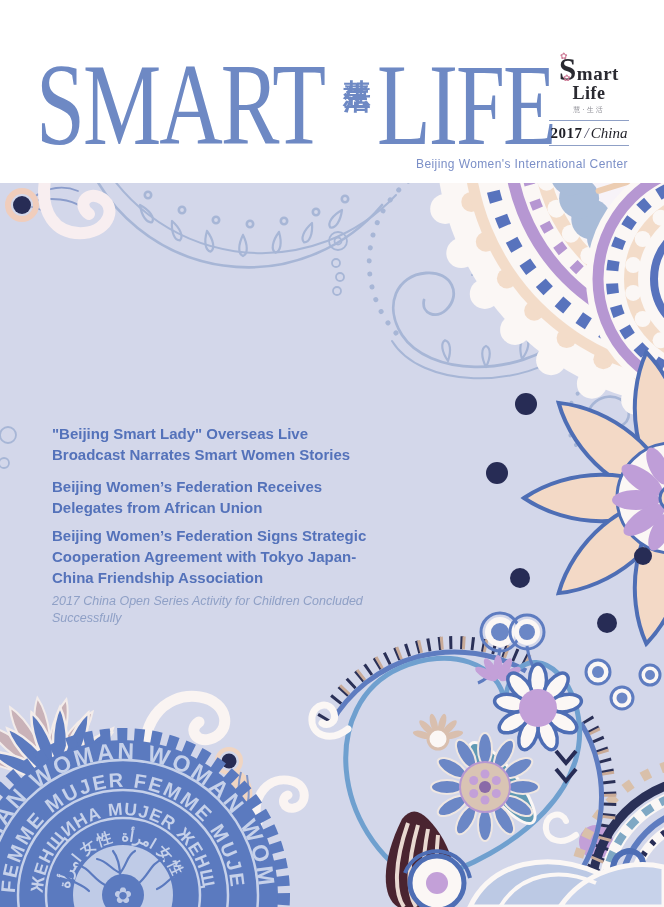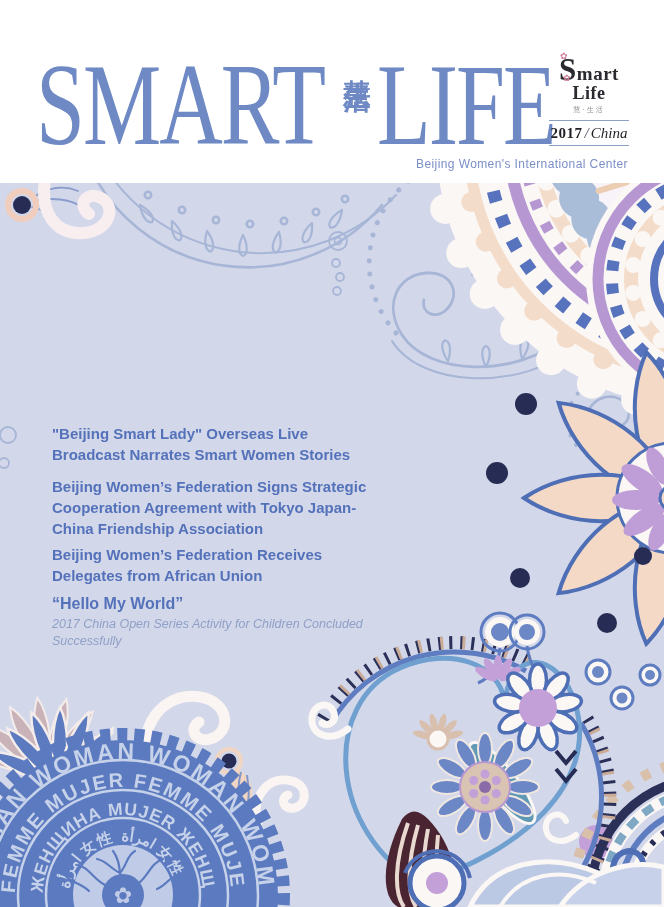--- a/index.html
+++ b/index.html
@@ -463,26 +463,25 @@
       <circle r="50" fill="#bfcbe7"></circle>
       <path d="M 0,-6 C -4,-20 -2,-34 -10,-44 M -3,-22 C -12,-26 -16,-34 -26,-36 M -3,-22 C 4,-30 4,-40 12,-44 M -18,-10 C -30,-16 -34,-28 -46,-30 M 16,-12 C 26,-20 28,-32 40,-36 M -34,-4 C -42,-12 -52,-12 -58,-20 M 34,-6 C 44,-10 48,-20 58,-22" fill="none" stroke="#5b7abf" stroke-width="2.2" stroke-linecap="round"></path>
       <circle r="21" fill="#5b7abf"></circle>
       <text y="8" text-anchor="middle" font-size="22" fill="#bfcbe7">✿</text>
     </g>
   </svg>
 
   <div class="headlines">
     <div class="headline h1">"Beijing Smart Lady" Overseas Live
 Broadcast Narrates Smart Women Stories</div>
+    <div class="headline h2">Beijing Women’s Federation Receives
+Delegates from African Union</div>
     <div class="headline h3">Beijing Women’s Federation Signs Strategic
 Cooperation Agreement with Tokyo Japan-
 China Friendship Association</div>
-    <div class="headline h2">Beijing Women’s Federation Receives
-Delegates from African Union</div>
     <div class="headline-group">
-      <div class="h4-title">“Hello My World”</div>
       <div class="h4-sub">2017 China Open Series Activity for Children Concluded
 Successfully</div>
     </div>
   </div>
 
   </div>
 </div>
 
 </body></html>

